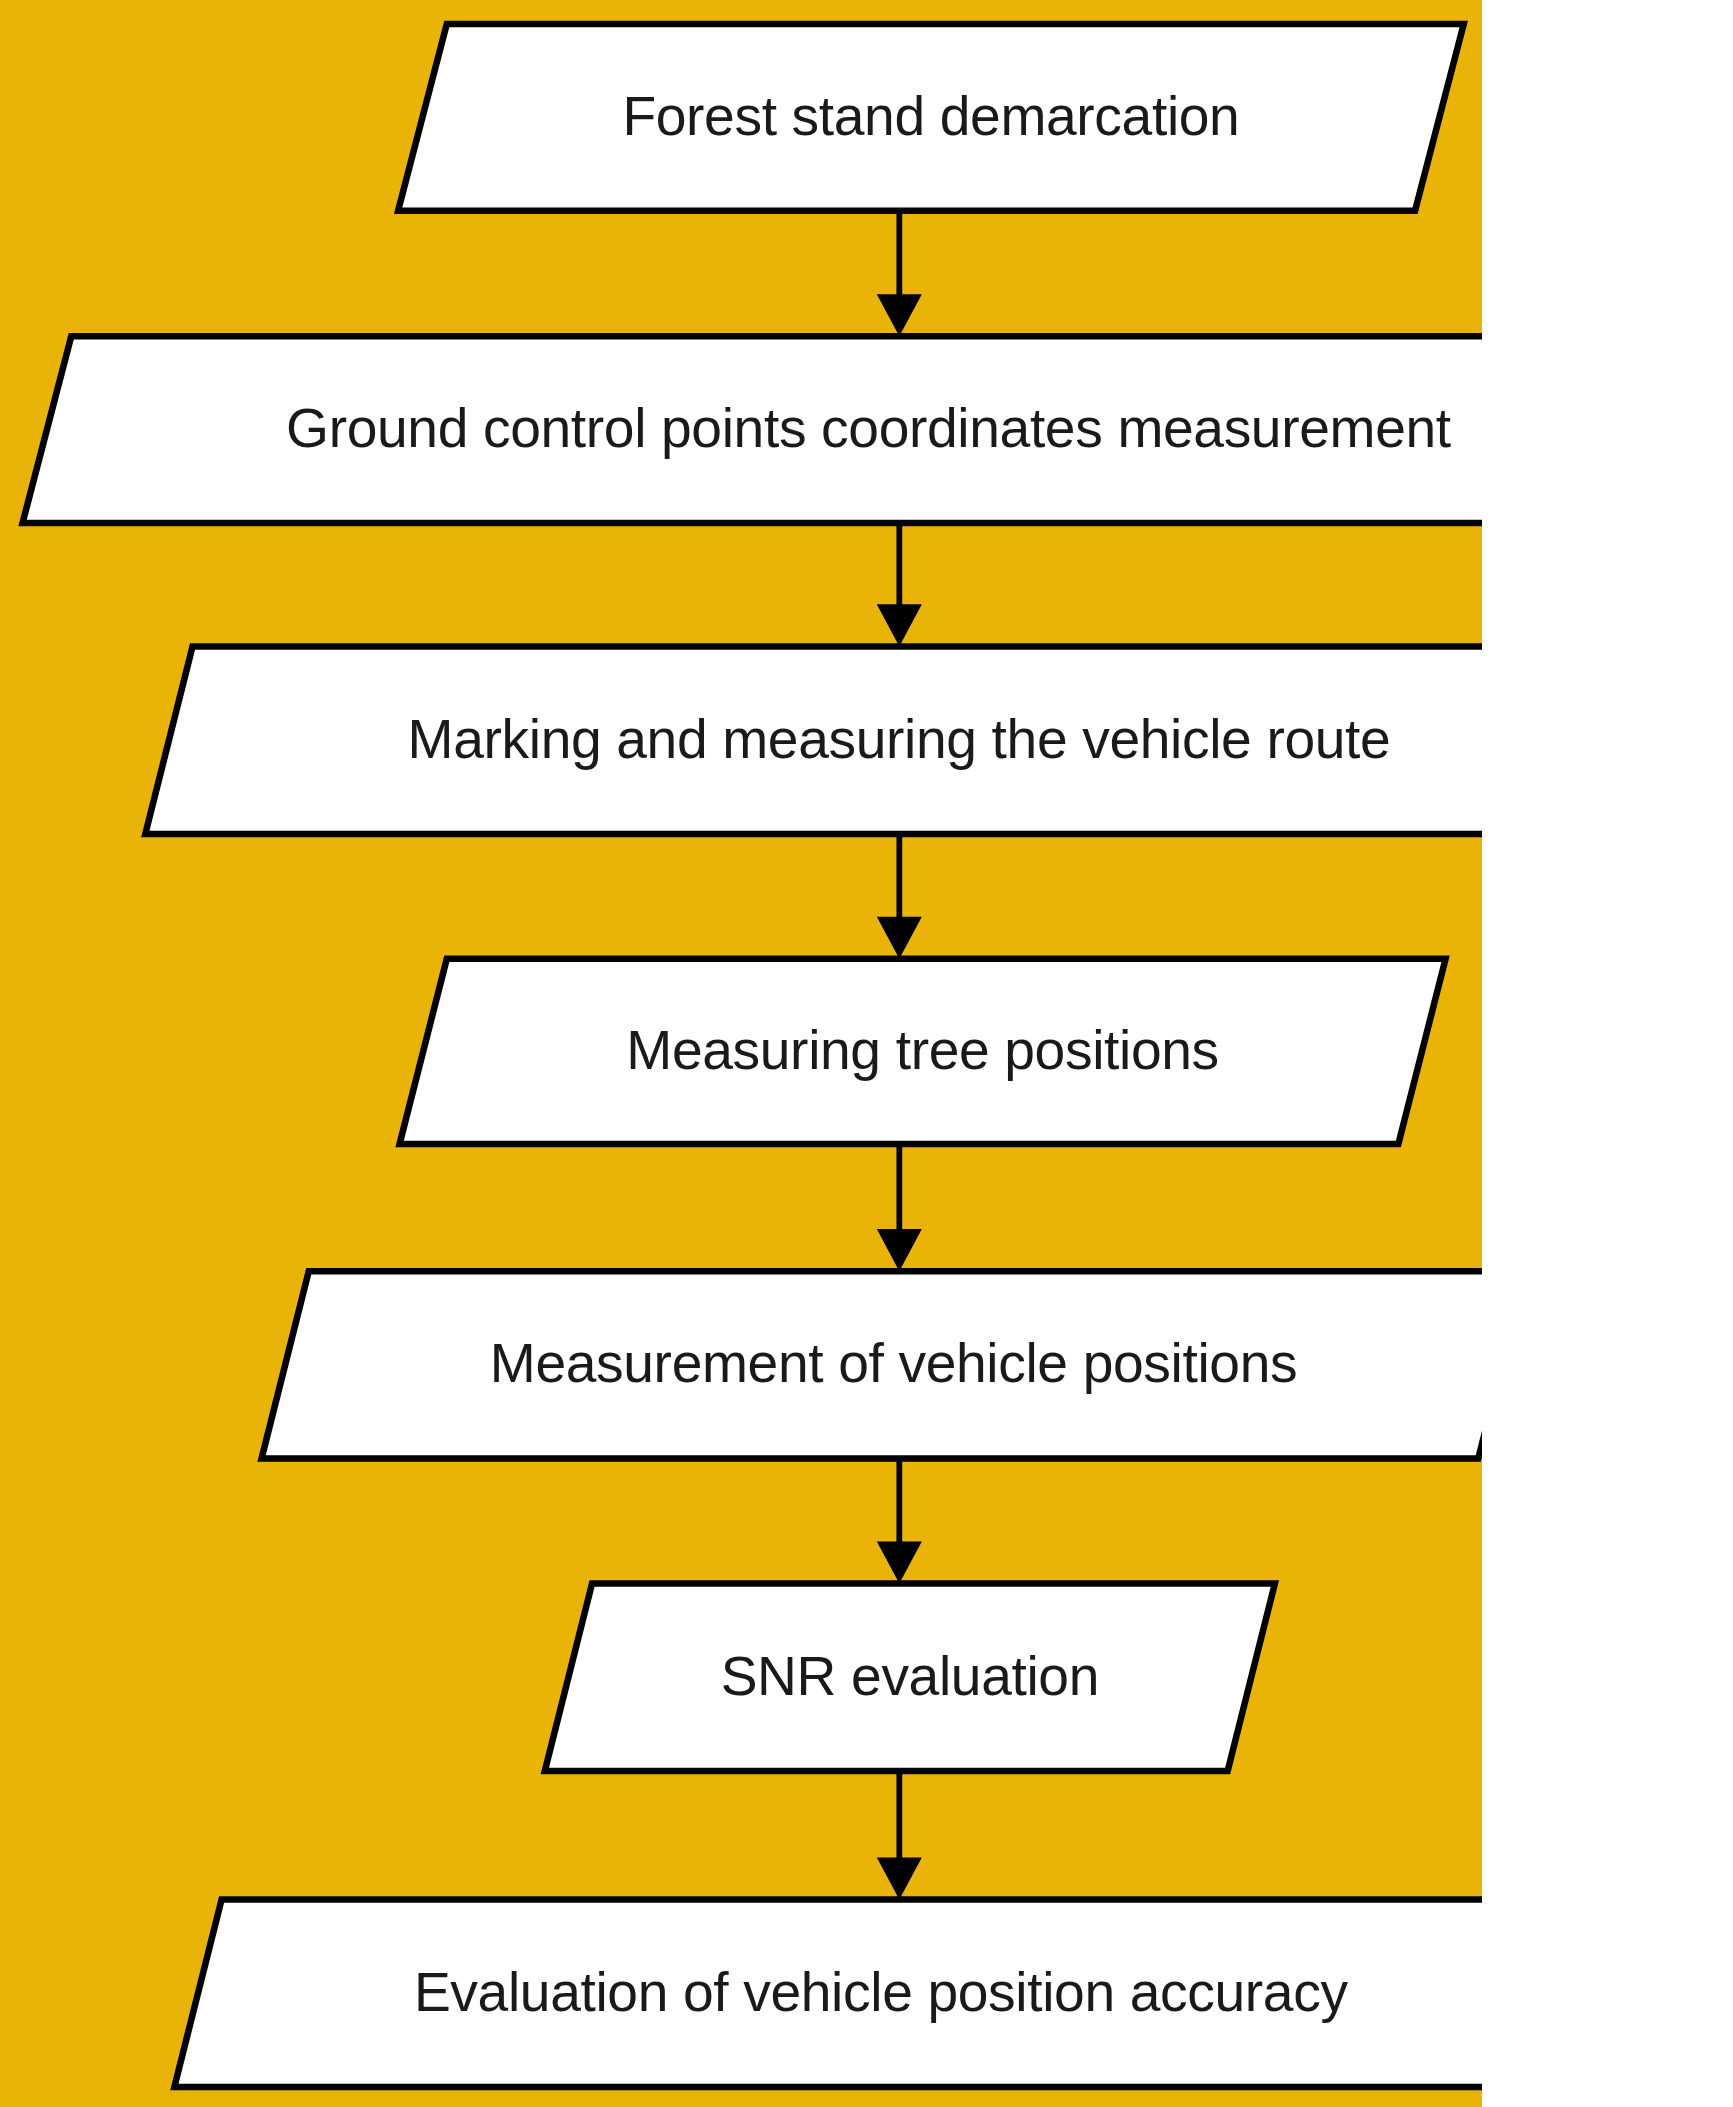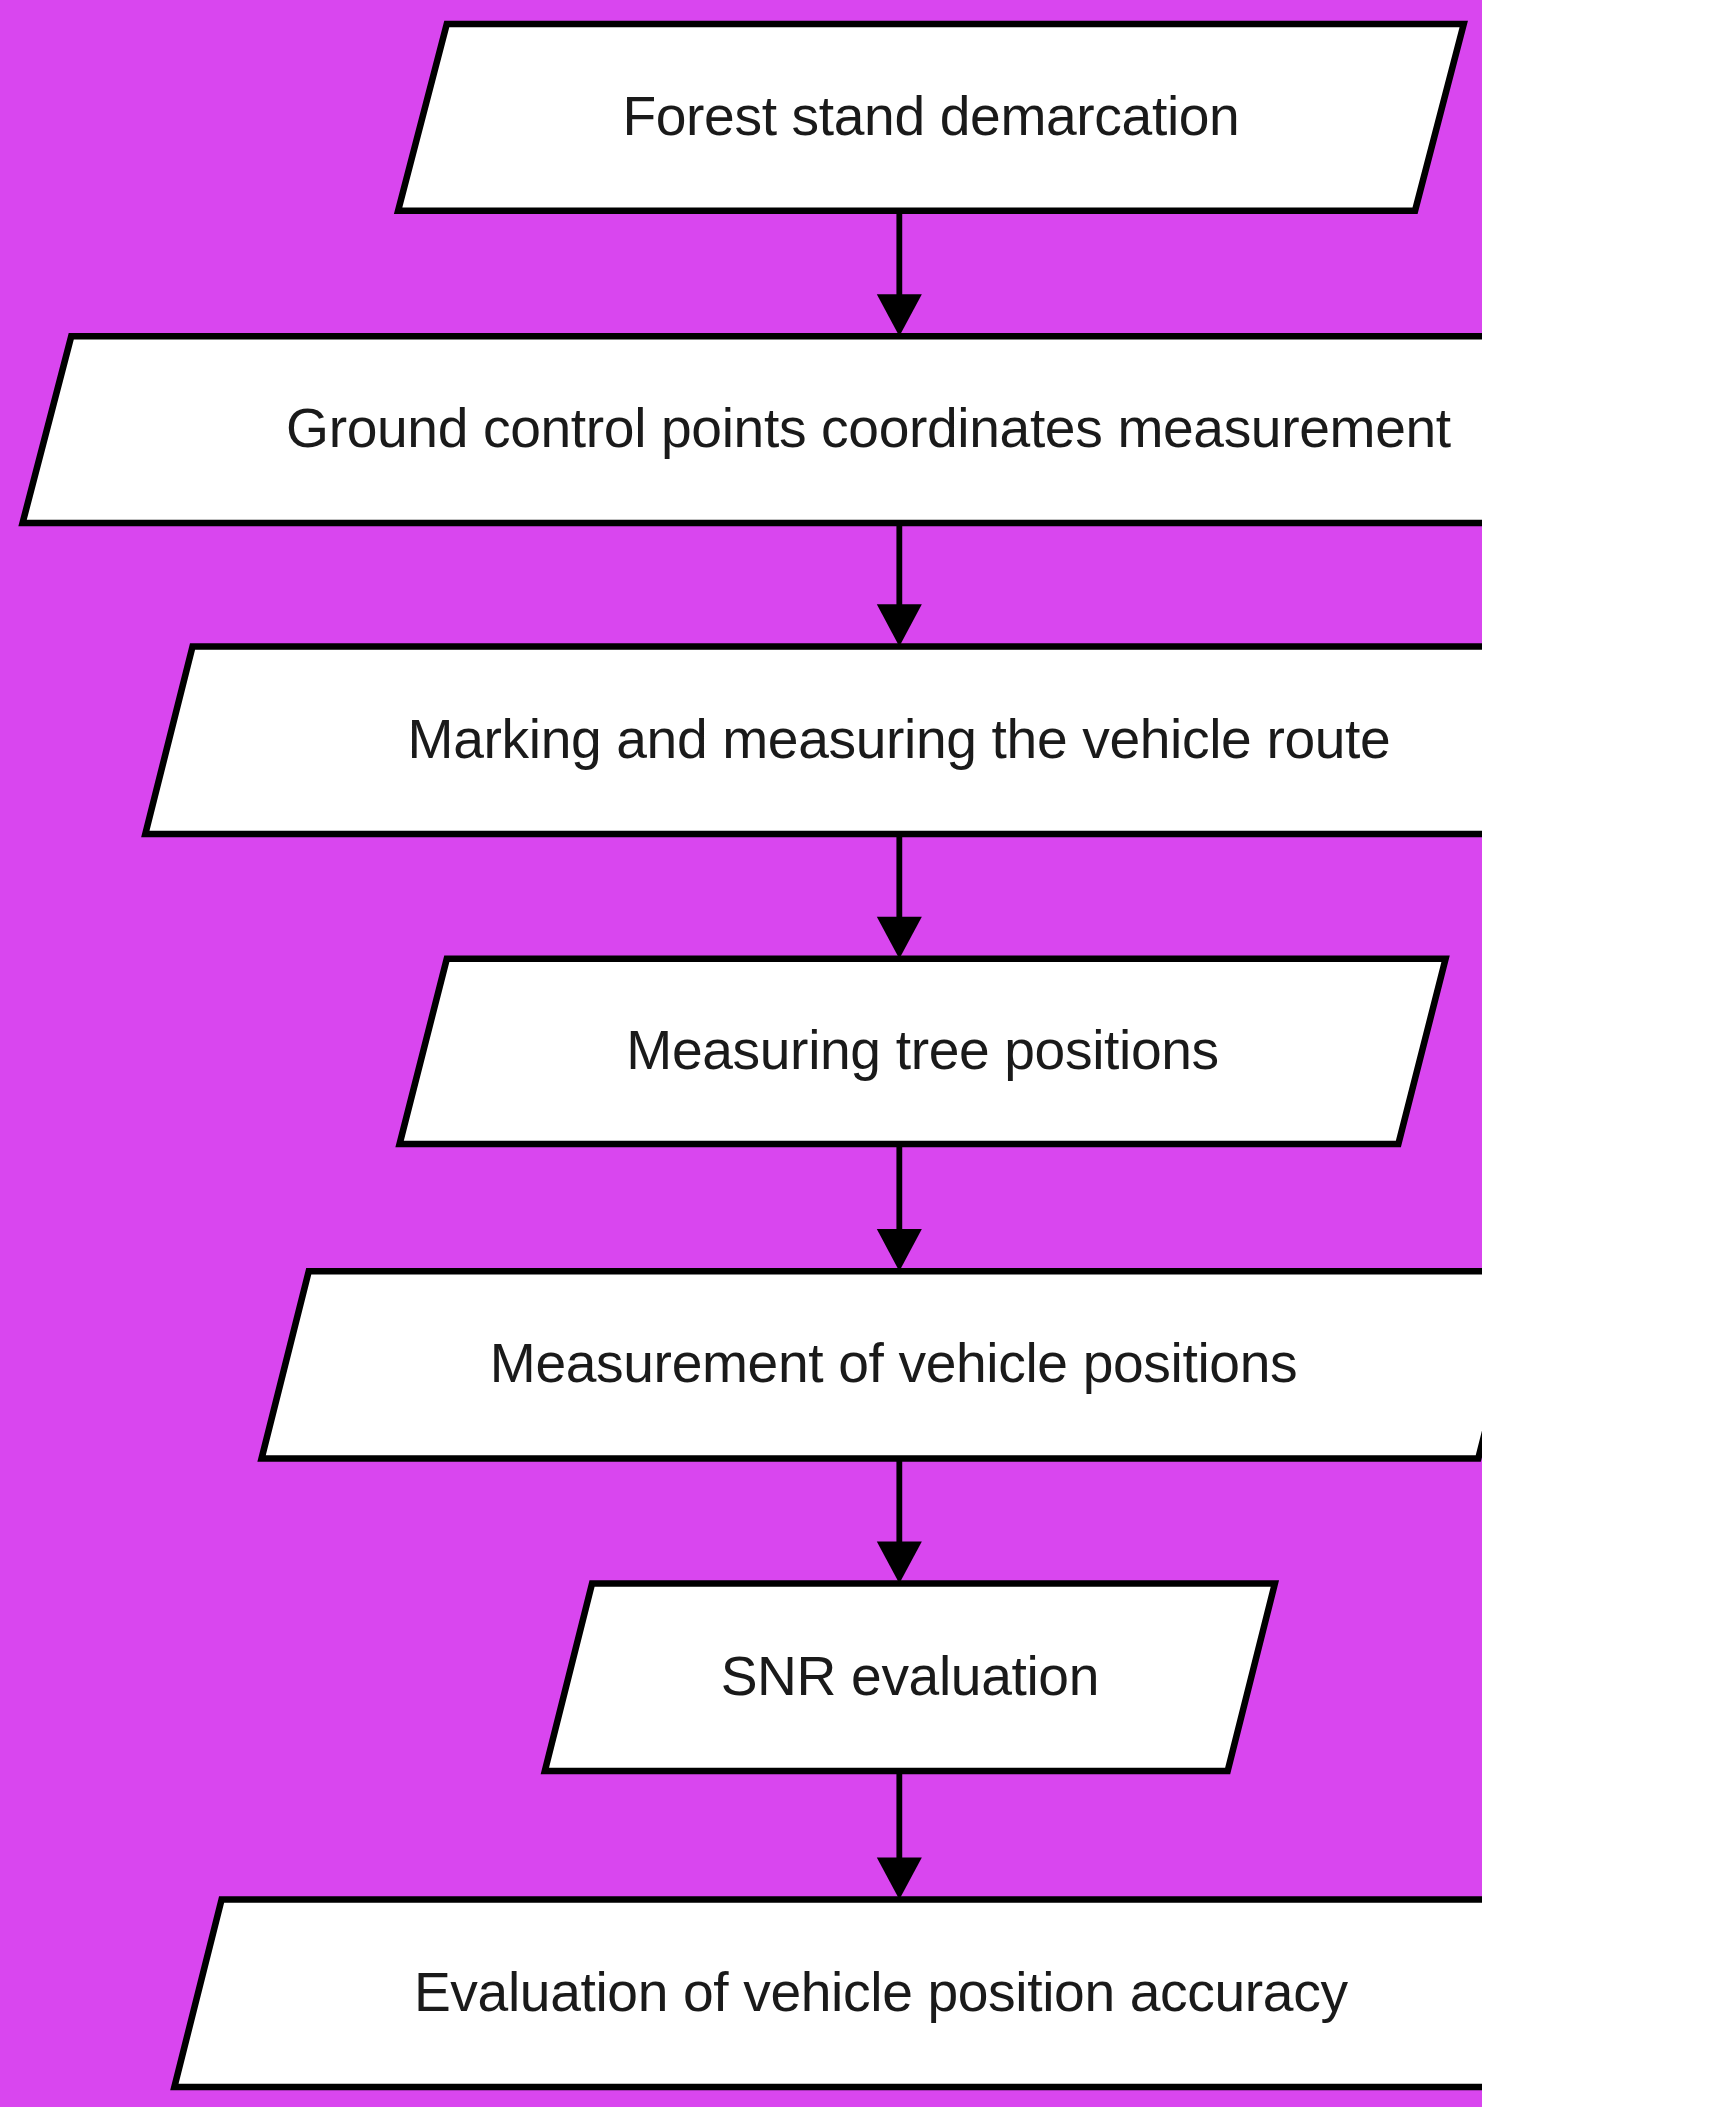--- a/index.html
+++ b/index.html
@@ -8,21 +8,21 @@
     padding: 0;
     background: #ffffff;
   }
   body {
     font-family: "Liberation Sans", sans-serif;
   }
   #canvas {
     position: relative;
     width: 1482px;
     height: 2108px;
-    background: #d946ef;
+    background: #eab308;
     overflow: hidden;
   }
   #flow-svg {
     position: absolute;
     top: 0;
     left: 0;
     width: 1734px;
     height: 2108px;
     display: block;
   }

